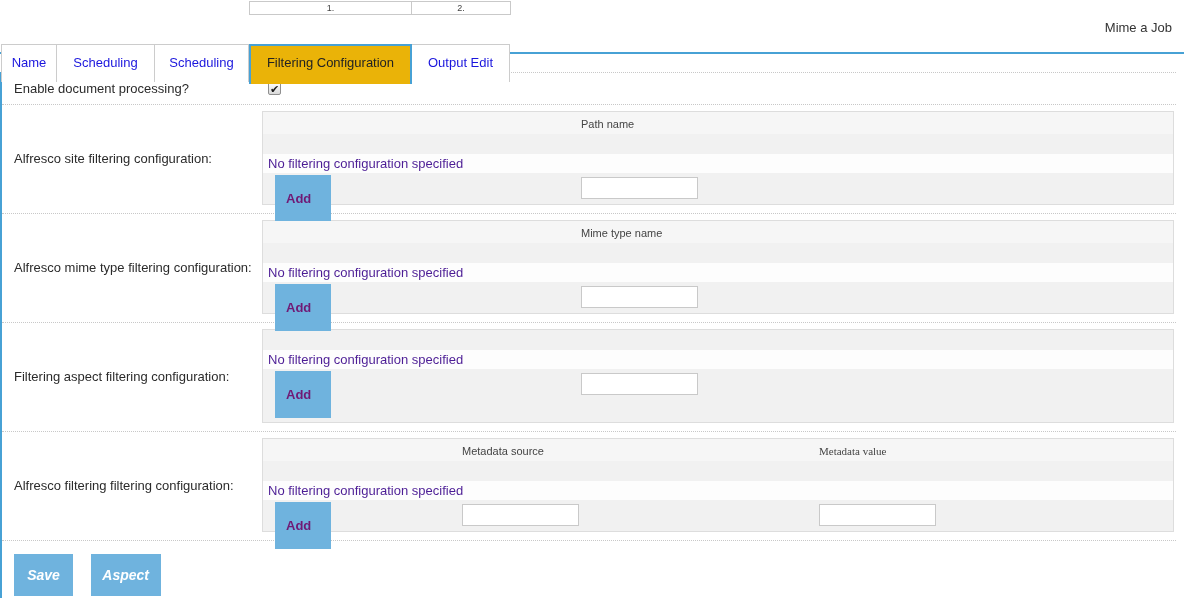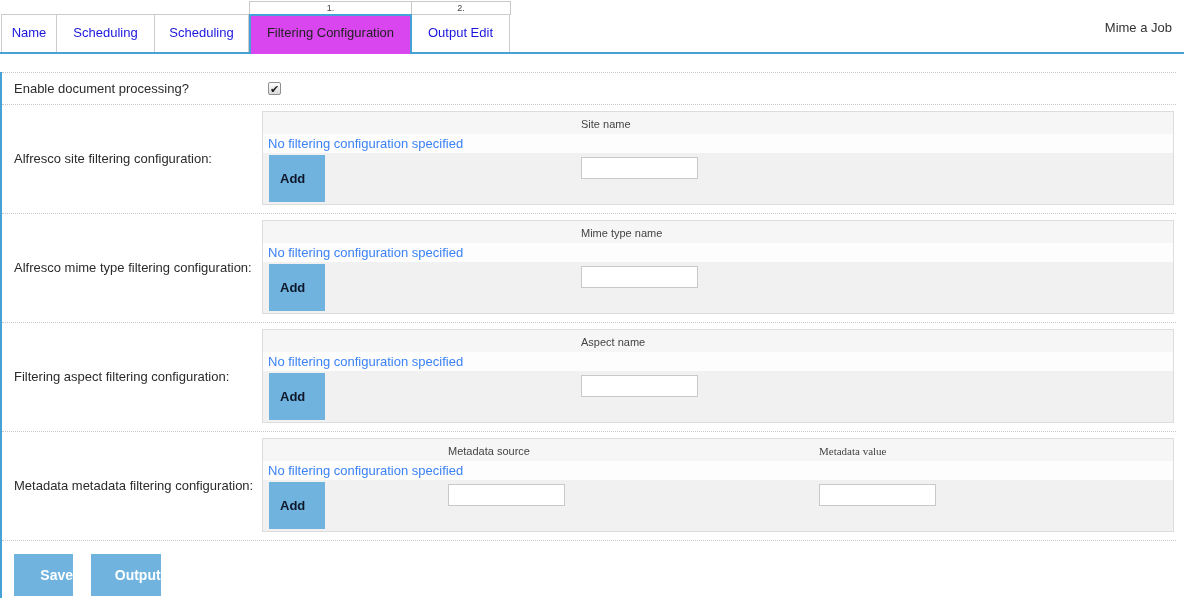--- a/index.html
+++ b/index.html
@@ -9,56 +9,56 @@
   
   .tabstrip { position: relative; height: 54px; background: #fff; }
   .blue-line { position: absolute; left: 0; right: 0; top: 52px; height: 2px; background: #47a1d5; z-index: 0; }
   .steps { position: absolute; top: 1px; left: 0; height: 14px; z-index: 1; }
   .step-box { position: absolute; top: 0; height: 14px; border: 1px solid #c9c9c9; background: #fff;
               font-size: 9px; line-height: 12px; text-align: center; color: #444; }
   .step-1 { left: 249px; width: 163px; }
   .step-2 { left: 411px; width: 100px; }
   .tabs { position: absolute; top: 14px; left: 1px; display: flex; z-index: 1; }
   .tab { height: 38px; line-height: 36px; text-align: center; color: #1b16dd; background: #fff;
-         border-top: 1px solid #ccc; border-right: 1px solid #ccc; cursor: pointer; }
+         border-top: 1px solid #ccc; border-right: 1px solid #ccc; cursor: pointer; margin-top: 30px; }
   .tab.first { border-left: 1px solid #ccc; }
   .t0 { width: 56px; } .t1 { width: 98px; } .t2 { width: 94px; } .t3 { width: 163px; } .t4 { width: 98px; }
   .tab.active { position: relative; z-index: 2; height: 40px; color: #222; cursor: default;
-                border: 2px solid #47a1d5; border-bottom: none; line-height: 34px; background: #d946ef; }
+                border: 2px solid #47a1d5; border-bottom: none; line-height: 34px; background: #eab308; }
   .page-title { position: absolute; top: 20px; right: 12px; color: #333; z-index: 1; }
 
   
   .content { height: 544px; border-left: 2px solid #47a1d5; border-bottom: 2px solid #47a1d5; padding-right: 8px; background:#fff; }
   .enable-row { margin-top: 18px; border-top: 1px dotted #c8c8c8; border-bottom: 1px dotted #c8c8c8;
                 padding: 8px 0; display: flex; align-items: center; }
   .label-col { width: 260px; padding-left: 12px; color: #2b2b2b; }
   .checkbox { display: inline-block; width: 13px; height: 13px; margin-left: 6px;
               border: 1px solid #8f8f8f; border-radius: 2px;
               background: linear-gradient(#ffffff, #d9d9d9);
               font-size: 11px; line-height: 12px; text-align: center; color: #1a1a1a; cursor: pointer; }
 
   .section { display: flex; align-items: center; border-bottom: 1px dotted #c8c8c8; padding: 6px 0 8px; }
   .section .label-col { align-self: center; }
   .panel { width: 912px; height: 94px; border: 1px solid #ddd; background: #f1f1f1; }
   .panel-header { position: relative; height: 22px; background: #f6f6f6; }
   .hdr { position: absolute; top: 6px; font-size: 11px; color: #444; }
-  .panel-msg { height: 19px; line-height: 19px; padding-left: 5px; background: #fdfdfd; color: #3b82f6; }
+  .panel-msg { height: 19px; line-height: 19px; padding-left: 5px; background: #fdfdfd; color: #4c1d95; margin-top: 20px; }
   .panel-addrow { position: relative; height: 51px; }
-  .add-btn { position: absolute; left: 6px; top: 2px; width: 56px; height: 47px;
-             background: #6fb3de; color: #0f172a; font-weight: bold; font-size: 13px;
+  .add-btn { position: absolute; left: 12px; top: 2px; width: 56px; height: 47px;
+             background: #6fb3de; color: #701a75; font-weight: bold; font-size: 13px;
              padding-left: 11px; line-height: 47px; cursor: pointer; }
   .cell-input { position: absolute; top: 4px; width: 117px; height: 22px;
                 border: 1px solid #c9c9c9; background: #fff; font-family: "Liberation Sans", sans-serif; font-size: 12px; padding: 0 3px; }
   .pos-single { left: 318px; }
-  .pos-col1 { left: 185px; }
+  .pos-col1 { left: 199px; }
   .pos-col2 { left: 556px; font-family: Liberation Serif, serif; }
 
   .actions { padding: 13px 0 0 12px; }
   .action-btn { display: inline-block; background: #6fb3de; color: #fff; font-weight: bold; font-size: 14px;
-                height: 42px; line-height: 42px; text-align: right; margin-right: 14px; cursor: pointer; }
+                height: 42px; line-height: 42px; text-align: center; margin-right: 14px; cursor: pointer; font-style: italic; }
   .save-w { width: 59px; } .cancel-w { width: 70px; }
 </style>
 </head>
 <body>
 
 <div class="tabstrip">
   <div class="steps">
     <div class="step-box step-1">1.</div>
     <div class="step-box step-2">2.</div>
   </div>
@@ -77,21 +77,21 @@
 
   <div class="enable-row">
     <div class="label-col">Enable document processing?</div>
     <span class="checkbox">✔</span>
   </div>
 
   <div class="section">
     <div class="label-col">Alfresco site filtering configuration:</div>
     <div class="panel">
       <div class="panel-header">
-        <span class="hdr pos-single">Site name</span>
+        <span class="hdr pos-single">Path name</span>
       </div>
       <div class="panel-msg">No filtering configuration specified</div>
       <div class="panel-addrow">
         <div class="add-btn">Add</div>
         <input type="text" class="cell-input pos-single" style="">
       </div>
     </div>
   </div>
 
   <div class="section">
@@ -104,45 +104,42 @@
       <div class="panel-addrow">
         <div class="add-btn">Add</div>
         <input type="text" class="cell-input pos-single" style="">
       </div>
     </div>
   </div>
 
   <div class="section">
     <div class="label-col">Filtering aspect filtering configuration:</div>
     <div class="panel">
-      <div class="panel-header">
-        <span class="hdr pos-single">Aspect name</span>
-      </div>
       <div class="panel-msg">No filtering configuration specified</div>
       <div class="panel-addrow">
         <div class="add-btn">Add</div>
         <input type="text" class="cell-input pos-single" style="">
       </div>
     </div>
   </div>
 
   <div class="section">
-    <div class="label-col">Metadata metadata filtering configuration:</div>
+    <div class="label-col">Alfresco filtering filtering configuration:</div>
     <div class="panel">
       <div class="panel-header">
         <span class="hdr pos-col1">Metadata source</span>
         <span class="hdr pos-col2">Metadata value</span>
       </div>
       <div class="panel-msg">No filtering configuration specified</div>
       <div class="panel-addrow">
         <div class="add-btn">Add</div>
         <input type="text" class="cell-input pos-col1" style="">
         <input type="text" class="cell-input pos-col2" style="">
       </div>
     </div>
   </div>
 
   <div class="actions">
     <div class="action-btn save-w">Save</div>
-    <div class="action-btn cancel-w">Output</div>
+    <div class="action-btn cancel-w">Aspect</div>
   </div>
 
 </div>
 
 </body></html>

